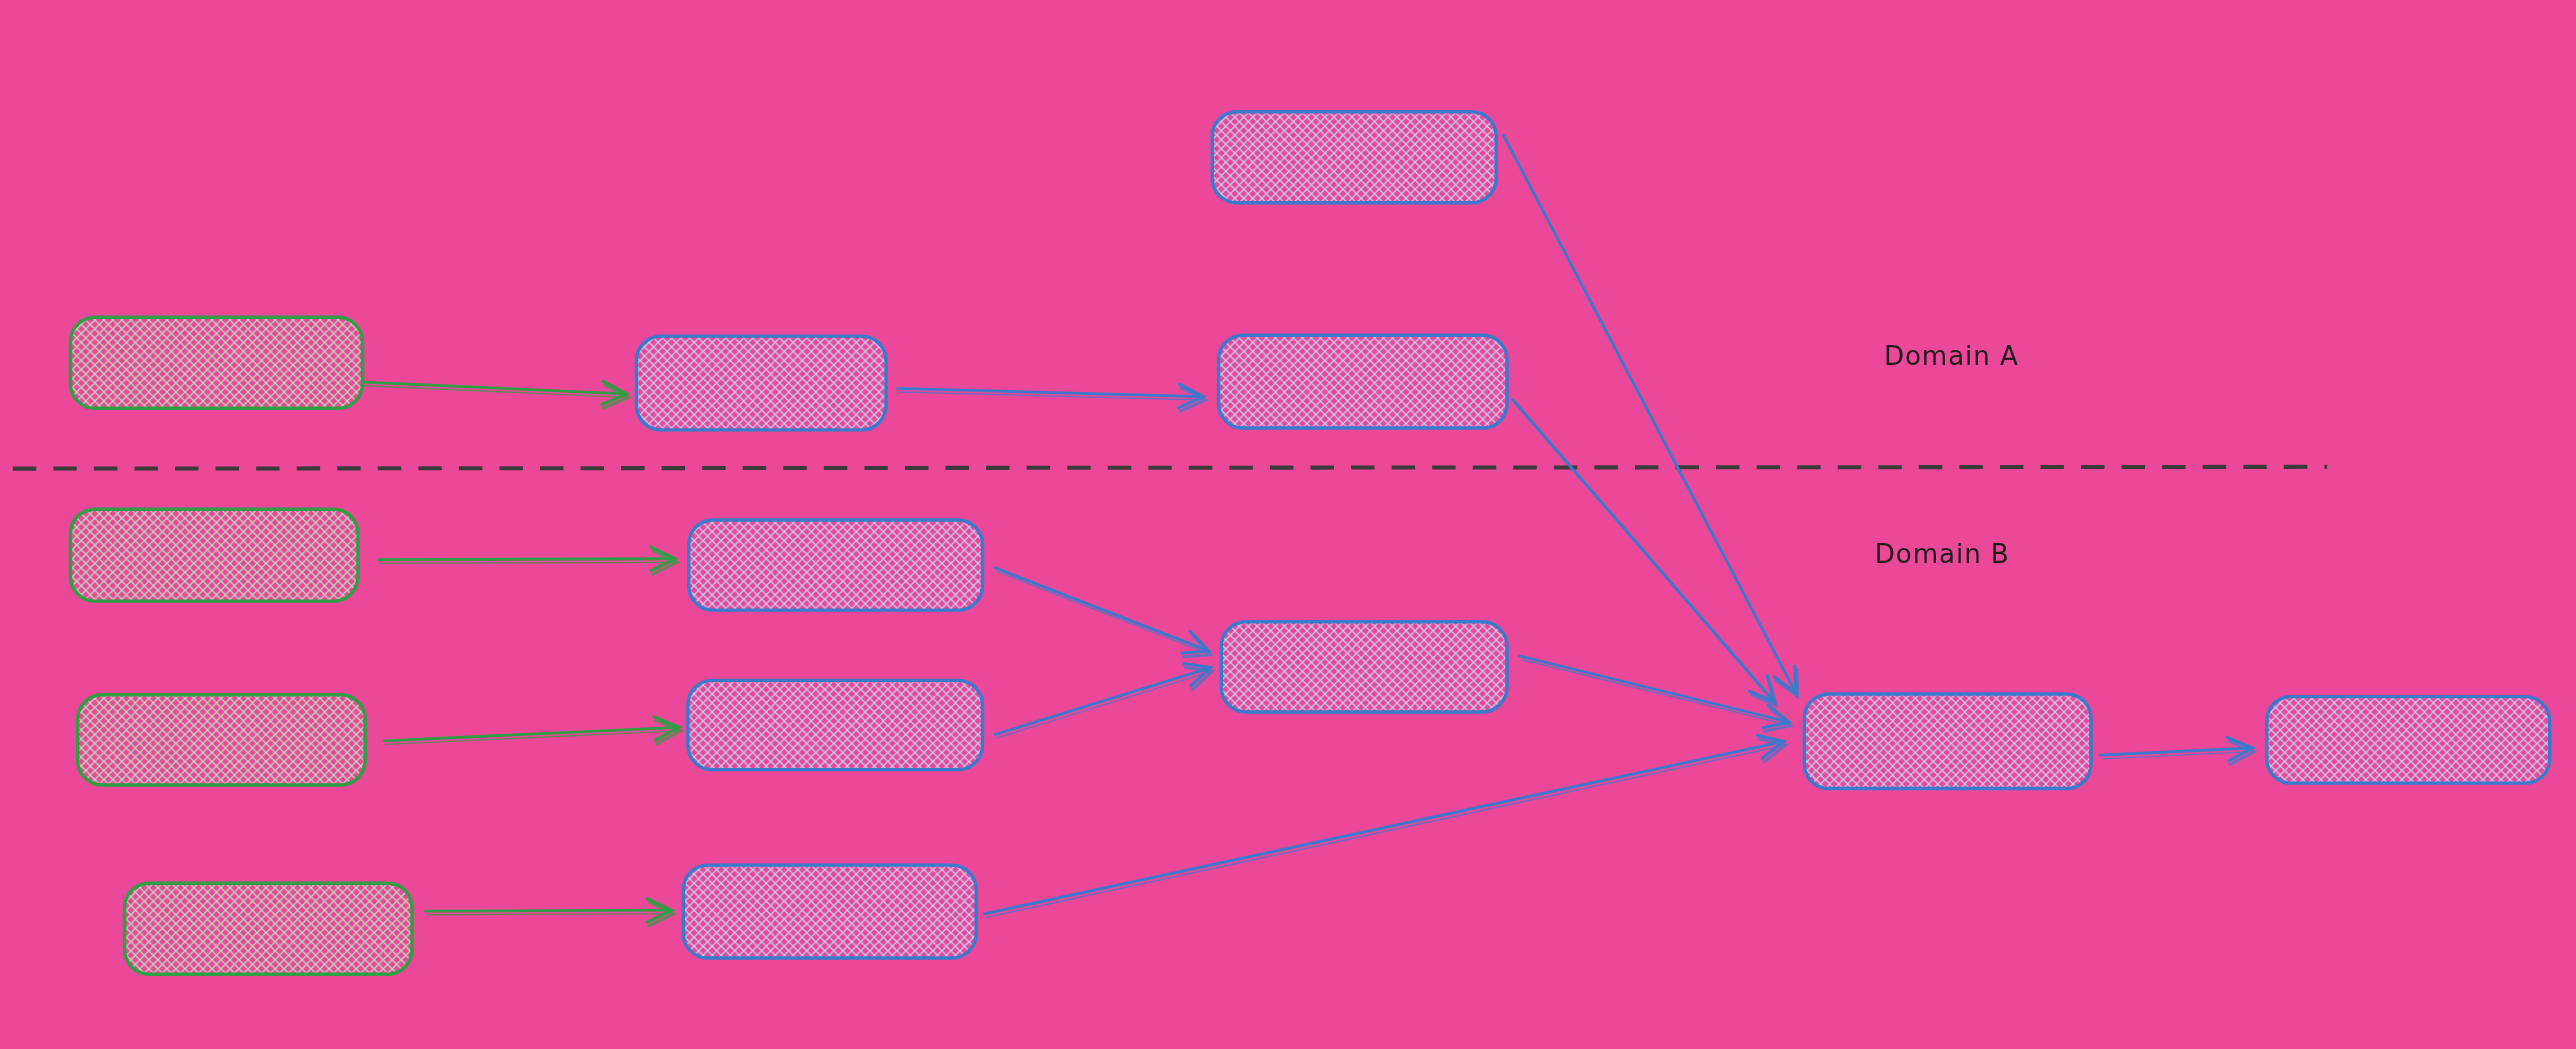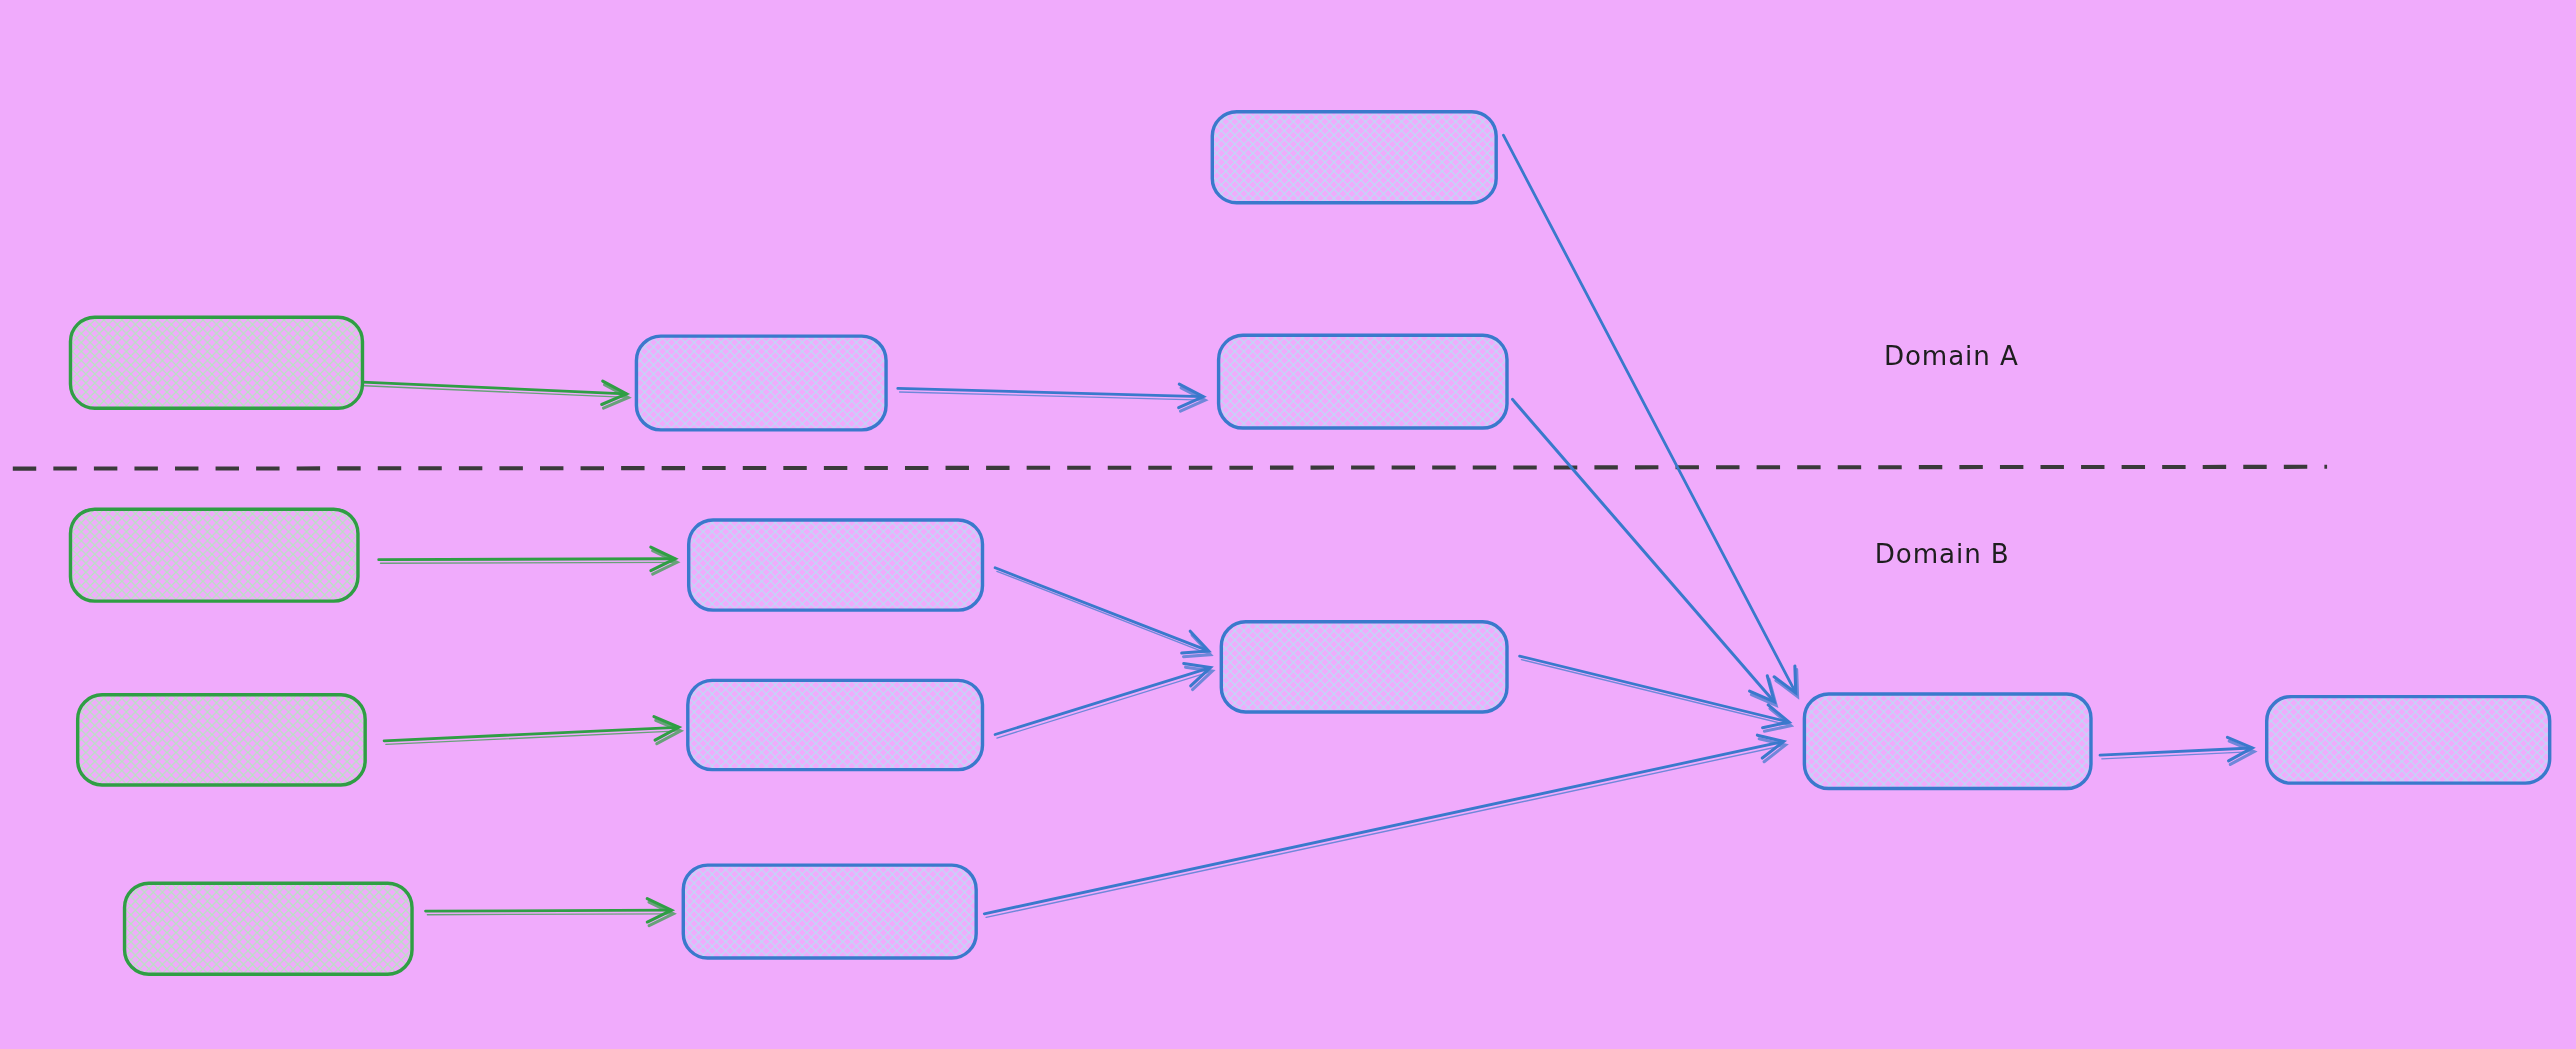--- a/index.html
+++ b/index.html
@@ -4,21 +4,21 @@
 <style>
   html, body {
     margin: 0;
     padding: 0;
     background: #ffffff;
   }
   .canvas {
     position: relative;
     width: 2576px;
     height: 1049px;
-    background: #f0abfc;
+    background: #ec4899;
     overflow: hidden;
   }
   svg { display: block; }
 
   .node {
     fill-opacity: 1;
     stroke-width: 3.8;
     stroke-linejoin: round;
   }
   .node-blue  { stroke: var(--blue-stroke, #3a79cc); }

